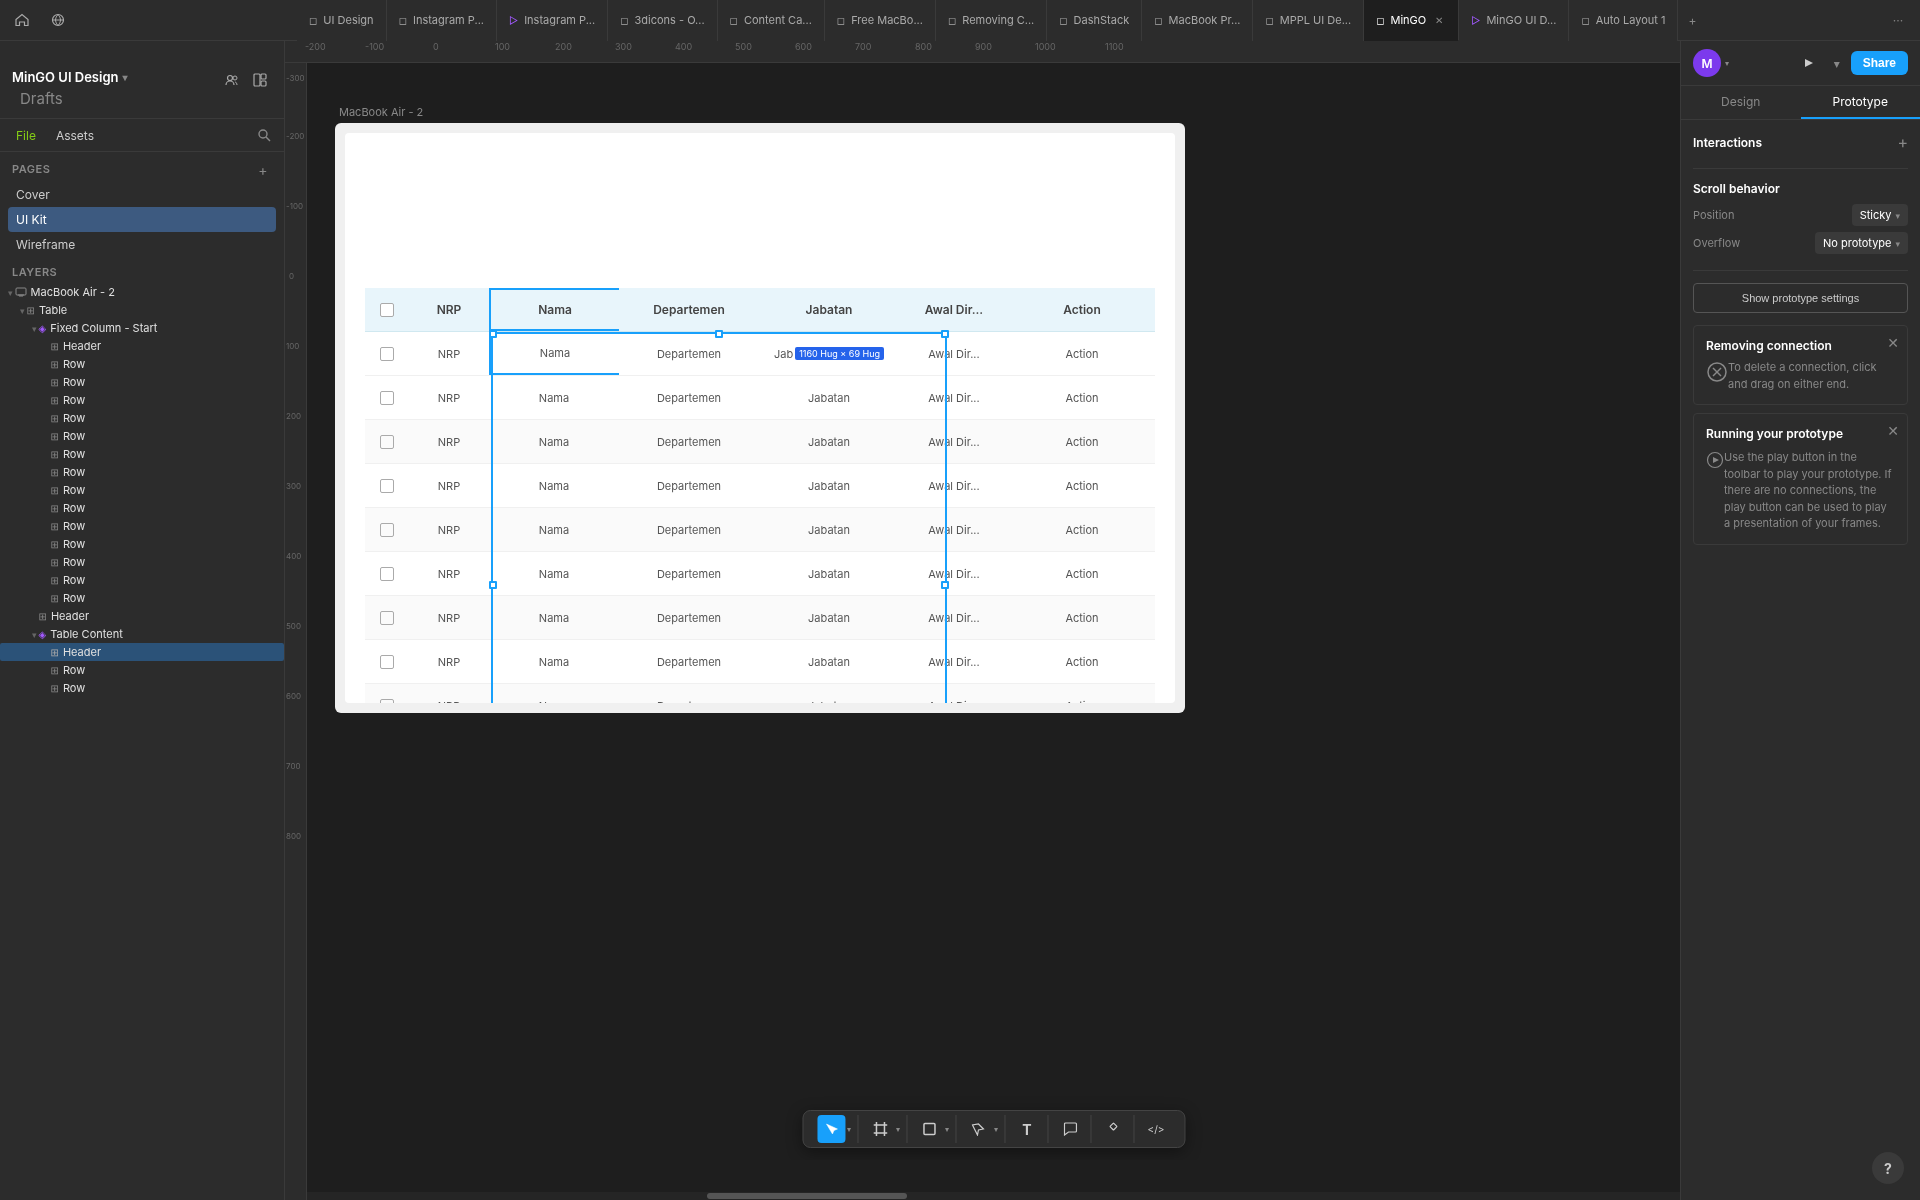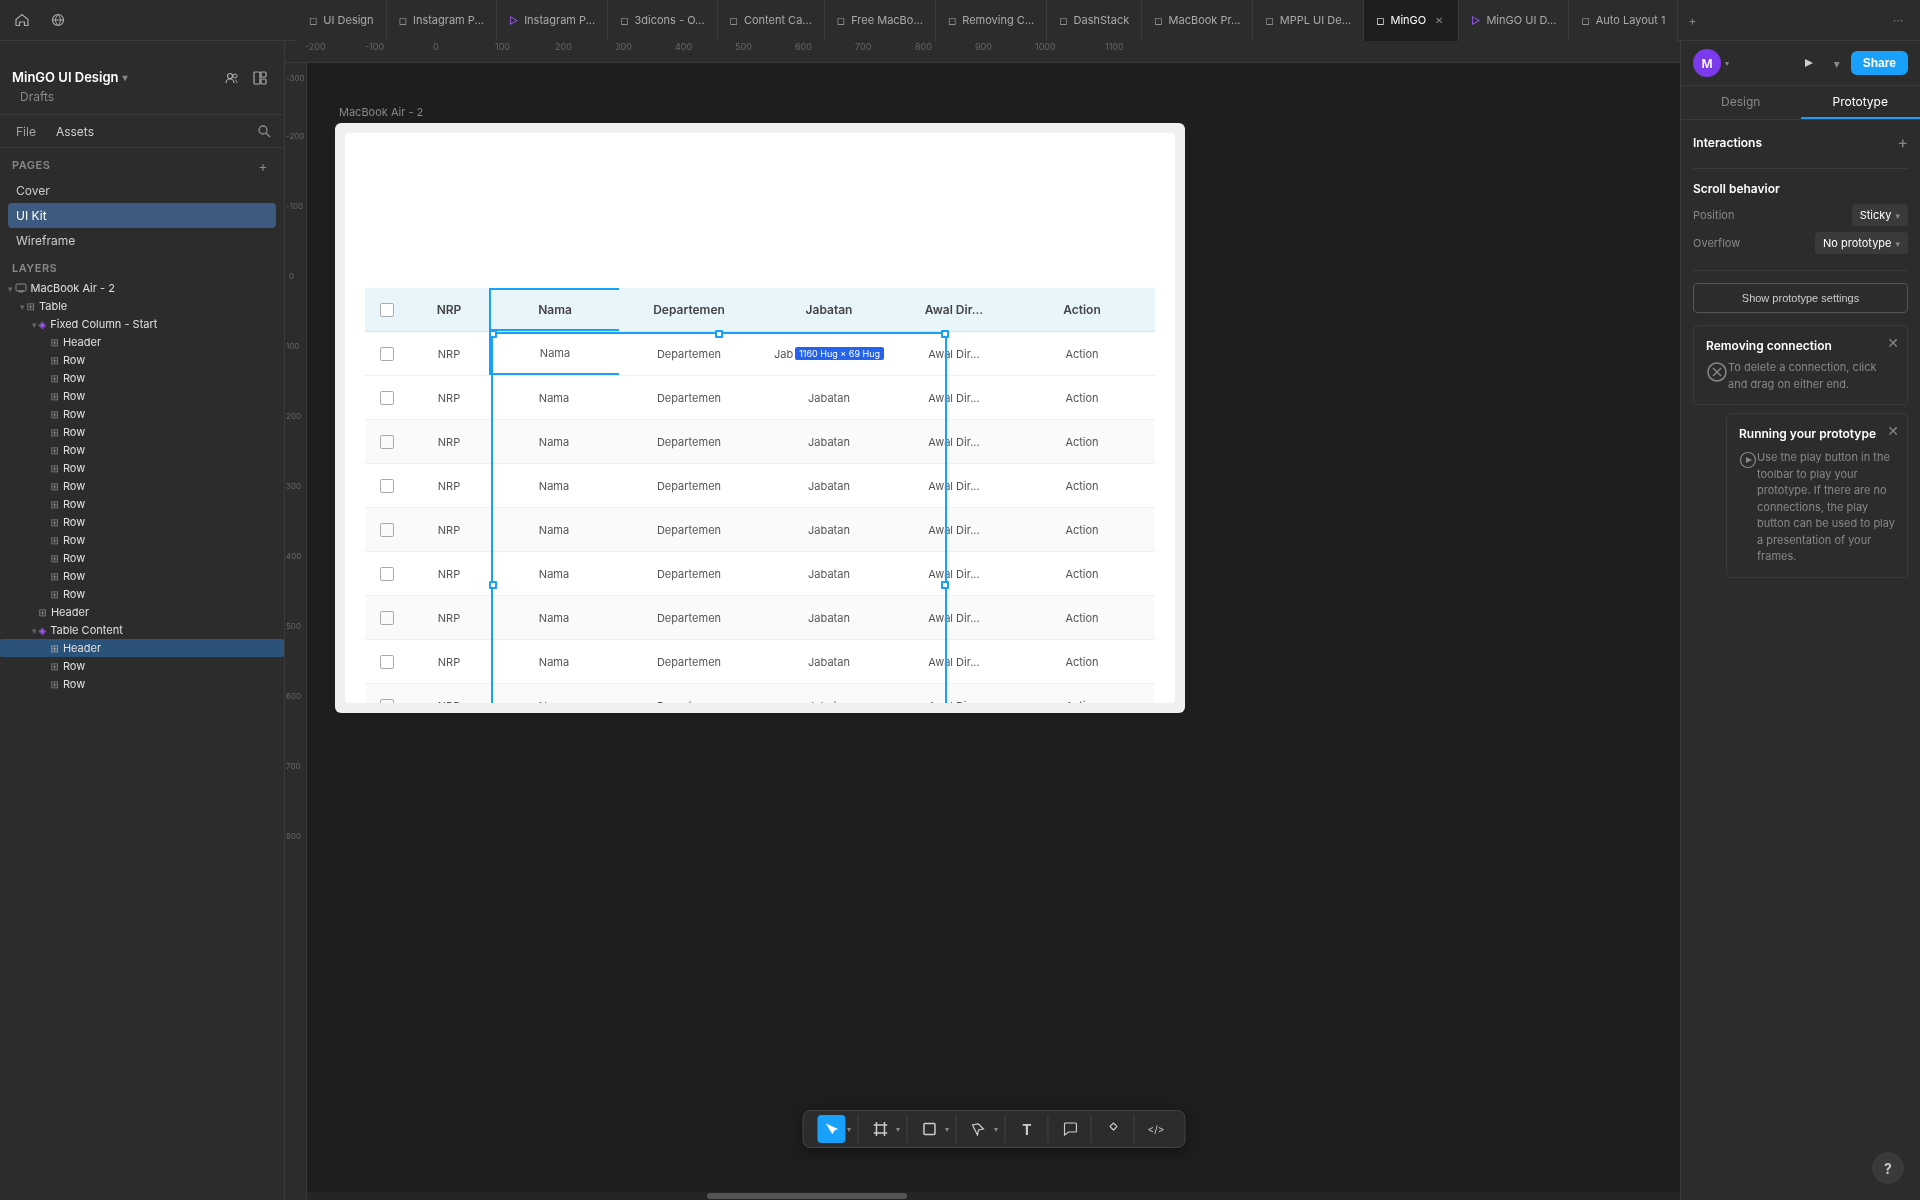--- a/index.html
+++ b/index.html
@@ -18,24 +18,24 @@
     .topbar-right { display: flex; align-items: center; gap: 4px; width: 40px; justify-content: flex-end; }
     .more-btn { width: 28px; height: 28px; display: flex; align-items: center; justify-content: center; color: #888; cursor: pointer; }
 
     
     .main { display: flex; flex: 1; overflow: hidden; }
 
     
     .sidebar { width: 285px; background: #2c2c2c; border-right: 1px solid #3a3a3a; display: flex; flex-direction: column; flex-shrink: 0; }
     .sidebar-header { padding: 8px 12px; border-bottom: 1px solid #3a3a3a; display: flex; align-items: center; justify-content: space-between; }
     .project-name { font-size: 13px; font-weight: 600; color: #fff; display: flex; align-items: center; gap: 4px; }
-    .project-draft { font-size: 12px; color: #888; padding: 2px 8px; }
+    .project-draft { font-size: 15px; color: #888; padding: 2px 8px; }
     .sidebar-toolbar { display: flex; align-items: center; padding: 4px 8px; border-bottom: 1px solid #3a3a3a; gap: 4px; }
     .sidebar-tool-btn { padding: 4px 8px; font-size: 12px; color: #ccc; cursor: pointer; border-radius: 4px; }
-    .sidebar-tool-btn.active { color: #a3a3a3; }
+    .sidebar-tool-btn.active { color: #84cc16; }
     .sidebar-search { margin-left: auto; width: 24px; height: 24px; display: flex; align-items: center; justify-content: center; color: #888; cursor: pointer; }
     .section-header { padding: 8px 12px 4px; display: flex; align-items: center; justify-content: space-between; }
     .section-title { font-size: 11px; font-weight: 600; color: #888; text-transform: uppercase; letter-spacing: 0.5px; }
     .section-add { width: 18px; height: 18px; display: flex; align-items: center; justify-content: center; color: #888; cursor: pointer; font-size: 14px; }
     .pages-list { padding: 0 8px; }
     .page-item { padding: 5px 8px; border-radius: 4px; font-size: 12px; color: #ccc; cursor: pointer; }
     .page-item.active { background: #3d5a80; color: #fff; }
     .layers-section { flex: 1; overflow-y: auto; }
     .layers-header { padding: 8px 12px 4px; display: flex; align-items: center; justify-content: space-between; }
     .layer-name { font-size: 11px; flex: 1; white-space: nowrap; overflow: hidden; text-overflow: ellipsis; }
@@ -79,21 +79,21 @@
     .panel-divider { height: 1px; background: #3a3a3a; margin: 12px 0; }
     .show-proto-btn { width: 100%; padding: 8px; background: transparent; border: 1px solid #555; border-radius: 4px; color: #ccc; font-size: 11px; cursor: pointer; text-align: center; margin-bottom: 12px; }
 
     
     .info-panel { background: #2c2c2c; border: 1px solid #3a3a3a; border-radius: 4px; padding: 12px; margin-bottom: 8px; position: relative; }
     .info-panel-title { font-size: 12px; font-weight: 600; color: #fff; margin-bottom: 6px; }
     .info-panel-close { position: absolute; top: 8px; right: 8px; color: #888; cursor: pointer; font-size: 14px; }
     .info-panel-content { display: flex; }
     .info-panel-text { font-size: 11px; color: #888; line-height: 1.5; }
 
-    .running-panel { background: #2c2c2c; border: 1px solid #3a3a3a; border-radius: 4px; padding: 12px; margin-bottom: 8px; position: relative; margin-left: 33px; }
+    .running-panel { background: #2c2c2c; border: 1px solid #3a3a3a; border-radius: 4px; padding: 12px; margin-bottom: 8px; position: relative; }
     .running-panel-title { font-size: 12px; font-weight: 600; color: #fff; margin-bottom: 8px; }
     .running-panel-close { position: absolute; top: 8px; right: 8px; color: #888; cursor: pointer; font-size: 14px; }
     .running-panel-content { display: flex; }
     .running-panel-text { font-size: 11px; color: #888; line-height: 1.5; }
 
     
     .layers-section::-webkit-scrollbar { width: 4px; }
     .layers-section::-webkit-scrollbar-thumb { background: #555; border-radius: 2px; }
     .panel-content::-webkit-scrollbar { width: 4px; }
     .panel-content::-webkit-scrollbar-thumb { background: #555; border-radius: 2px; }

